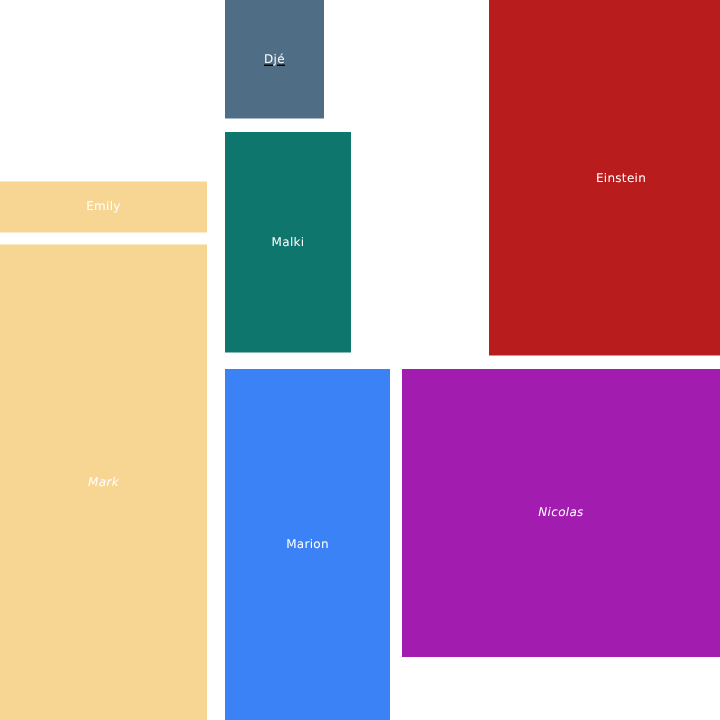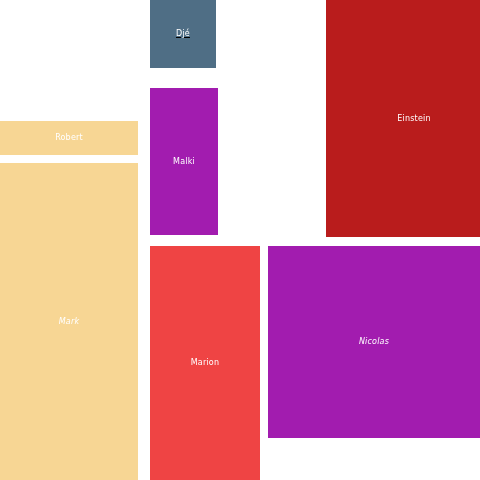--- a/index.html
+++ b/index.html
@@ -32,32 +32,32 @@
     text-align: center;
     white-space: nowrap;
     user-select: none;
   }
 </style>
 </head>
 <body>
 
 <div id="treemap-root">
     <div class="tm-tile" style="left: 0px; top: 121px; width: 138px; height: 34px; background: rgb(247, 214, 148);">
-      <span class="tm-label">Robert</span>
+      <span class="tm-label">Emily</span>
     </div>
     <div class="tm-tile" style="left: 0px; top: 163px; width: 138px; height: 317px; background: rgb(247, 214, 148); font-style: italic;">
       <span class="tm-label">Mark</span>
     </div>
-    <div class="tm-tile" style="left: 150px; top: 0px; width: 66px; height: 68px; background: rgb(79, 110, 133); text-decoration: underline;">
+    <div class="tm-tile" style="left: 150px; top: 0px; width: 66px; height: 79px; background: rgb(79, 110, 133); text-decoration: underline;">
       <span class="tm-label">Djé</span>
     </div>
-    <div class="tm-tile" style="left: 150px; top: 88px; width: 68px; height: 147px; background: #a21caf;">
+    <div class="tm-tile" style="left: 150px; top: 88px; width: 84px; height: 147px; background: #0f766e;">
       <span class="tm-label">Malki</span>
     </div>
-    <div class="tm-tile" style="left: 150px; top: 246px; width: 110px; height: 234px; background: #ef4444;">
+    <div class="tm-tile" style="left: 150px; top: 246px; width: 110px; height: 234px; background: #3b82f6;">
       <span class="tm-label">Marion</span>
     </div>
     <div class="tm-tile" style="left: 326px; top: 0px; width: 176px; height: 237px; background: #b91c1c;">
       <span class="tm-label">Einstein</span>
     </div>
     <div class="tm-tile" style="left: 268px; top: 246px; width: 212px; height: 192px; background: #a21caf; font-style: italic;">
       <span class="tm-label">Nicolas</span>
     </div>
   </div>
 

